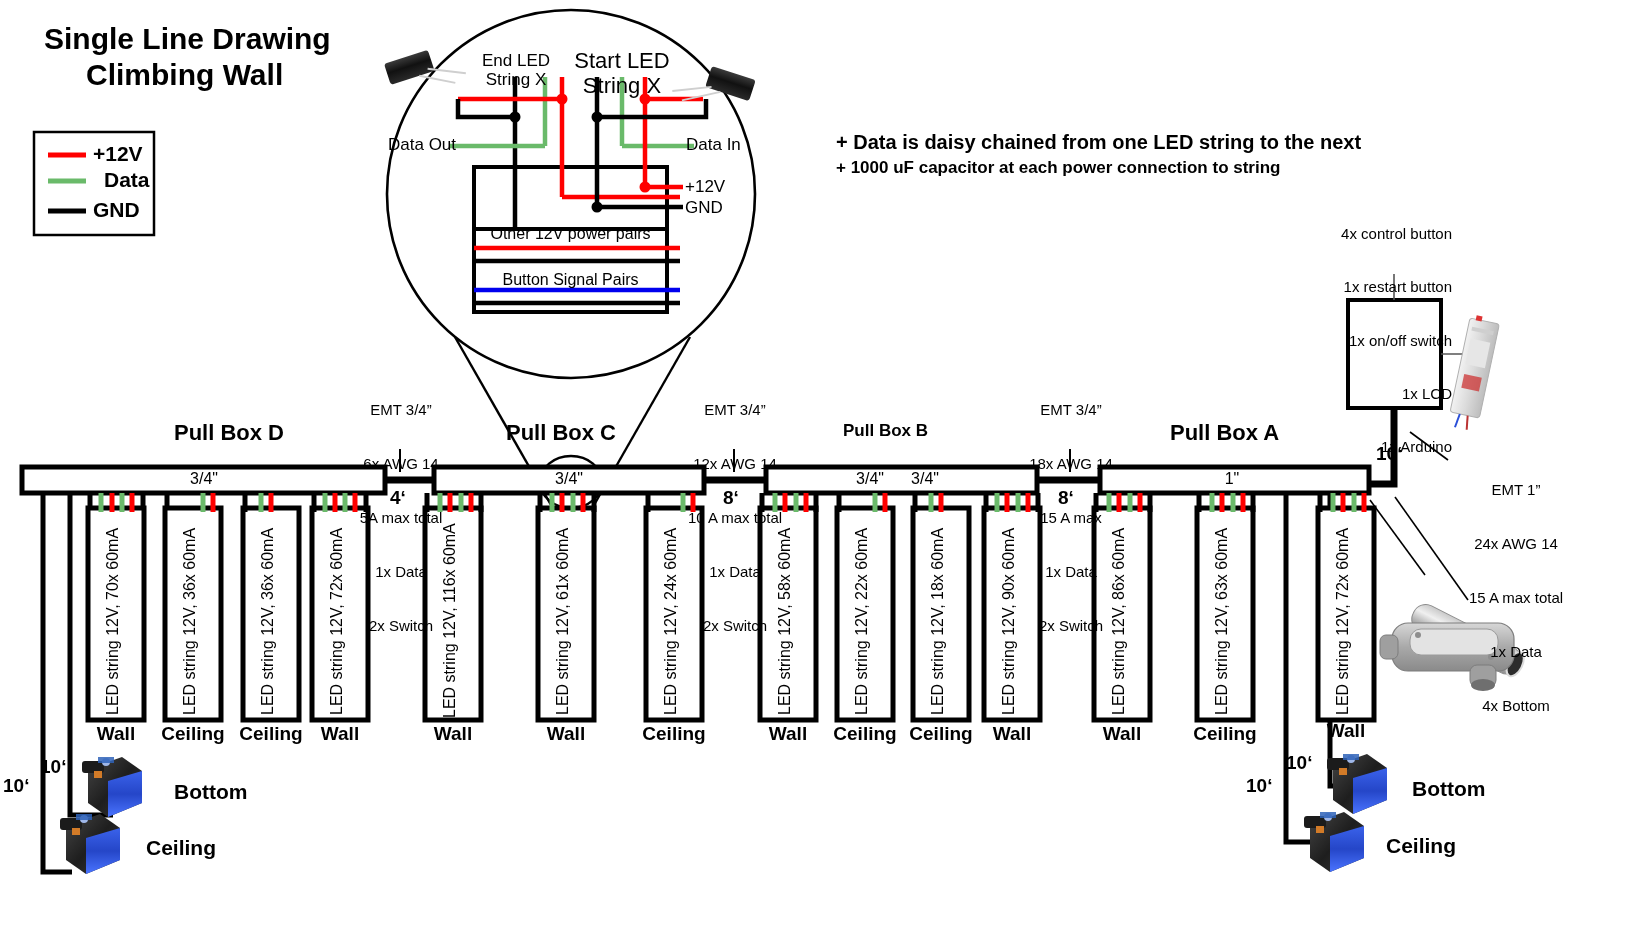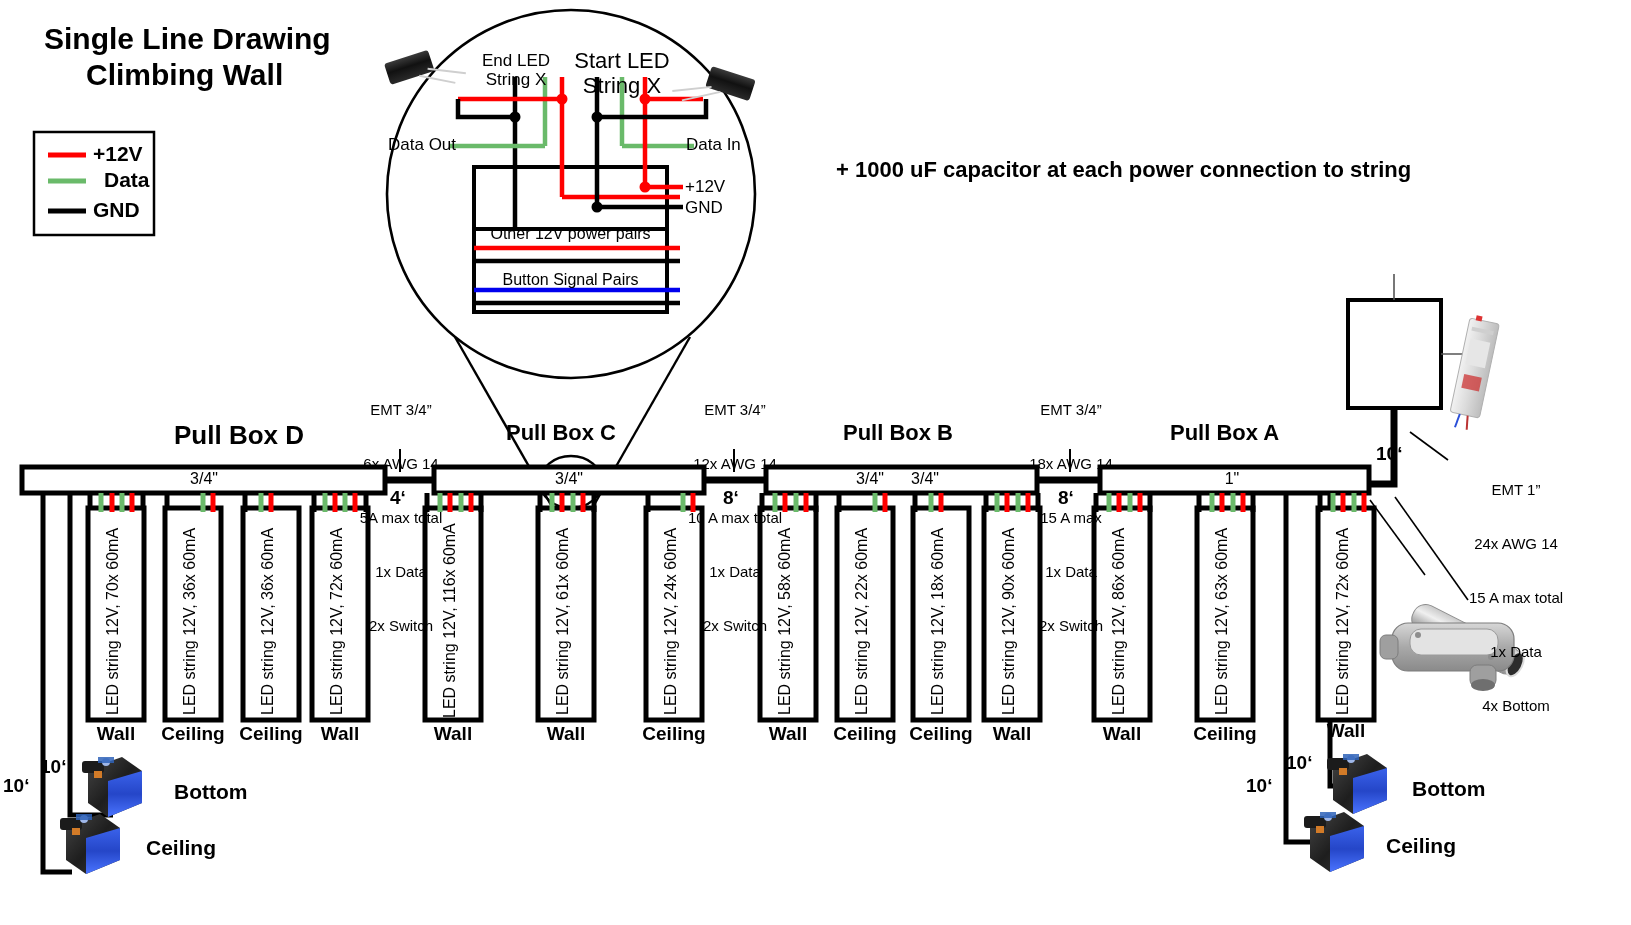--- a/index.html
+++ b/index.html
@@ -328,22 +328,30 @@
 
   <div class="t ctr" style="left:466px;top:36px;width:100px;font-size:17px;margin-top:15px;">End LED<br>String X</div>
   <div class="t ctr" style="left:570px;top:49px;width:104px;font-size:22px;">Start LED<br>String X</div>
   <div class="t" style="left:388px;top:135px;font-size:17px;">Data Out</div>
   <div class="t" style="left:686px;top:135px;font-size:17px;">Data In</div>
   <div class="t" style="left:685px;top:177px;font-size:17px;">+12V</div>
   <div class="t" style="left:685px;top:198px;font-size:17px;">GND</div>
   <div class="t ctr" style="left:474px;top:225px;width:193px;font-size:16px;">Other 12V power pairs</div>
   <div class="t ctr" style="left:474px;top:271px;width:193px;font-size:16px;">Button Signal Pairs</div>
 
-  <div class="t bold" style="left:836px;top:158px;font-size:22px;">+ 1000 uF capacitor at each power connection to string</div>
-
+  <div class="t bold" style="left:836px;top:131px;font-size:20px;">+ Data is daisy chained from one LED string to the next</div>
+  <div class="t bold" style="left:836px;top:158px;font-size:17px;">+ 1000 uF capacitor at each power connection to string</div>
+
+  <div class="t" style="left:1280px;top:190px;width:172px;text-align:right;font-size:15px;line-height:1.18;">
+    <div>4x control button</div>
+    <div>1x restart button</div>
+    <div>1x on/off switch</div>
+    <div>1x LCD</div>
+    <div>1x Arduino</div>
+  </div>
   <div class="t bold" style="left:1376px;top:443px;font-size:19px;">10‘</div>
 
   <div class="t ctr" style="left:340px;top:365px;width:122px;font-size:15px;line-height:1.2;">
     <div>EMT 3/4”</div>
     <div>6x AWG 14</div>
     <div>5A max total</div>
     <div>1x Data</div>
     <div>2x Switch</div>
   </div>
   <div class="t bold" style="left:390px;top:487px;font-size:19px;">4‘</div>
@@ -367,23 +375,23 @@
   <div class="t bold" style="left:1058px;top:487px;font-size:19px;">8‘</div>
 
   <div class="t ctr" style="left:1448px;top:445px;width:136px;font-size:15px;line-height:1.2;">
     <div>EMT 1”</div>
     <div>24x AWG 14</div>
     <div>15 A max total</div>
     <div>1x Data</div>
     <div>4x Bottom</div>
   </div>
 
-  <div class="t bold" style="left:174px;top:421px;font-size:26px;">Pull Box D</div>
+  <div class="t bold" style="left:174px;top:421px;font-size:22px;">Pull Box D</div>
   <div class="t bold" style="left:506px;top:421px;font-size:22px;">Pull Box C</div>
-  <div class="t bold" style="left:843px;top:421px;font-size:22px;">Pull Box B</div>
+  <div class="t bold" style="left:843px;top:421px;font-size:17px;">Pull Box B</div>
   <div class="t bold" style="left:1170px;top:421px;font-size:22px;">Pull Box A</div>
 
   <div class="t ctr" style="left:182px;top:470px;width:44px;font-size:16px;">3/4"</div>
   <div class="t ctr" style="left:547px;top:470px;width:44px;font-size:16px;">3/4"</div>
   <div class="t ctr" style="left:848px;top:470px;width:44px;font-size:16px;">3/4"</div>
   <div class="t ctr" style="left:903px;top:470px;width:44px;font-size:16px;">3/4"</div>
   <div class="t ctr" style="left:1210px;top:470px;width:44px;font-size:16px;">1"</div>
 
   <div class="vert t" style="left:104px;top:515px;height:200px;font-size:16px;">LED string 12V, 70x 60mA</div>
   <div class="t ctr bold" style="left:78px;top:723px;width:76px;font-size:19px;">Wall</div>

